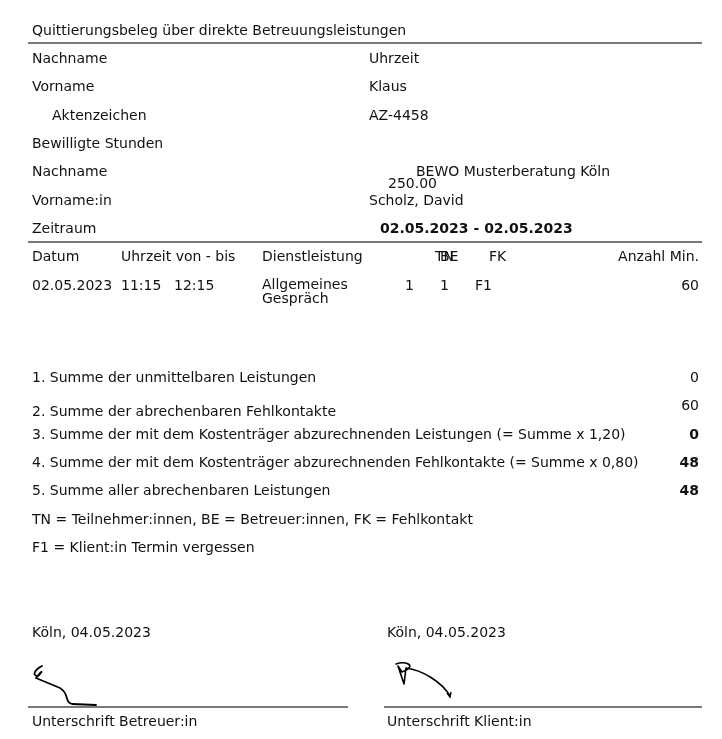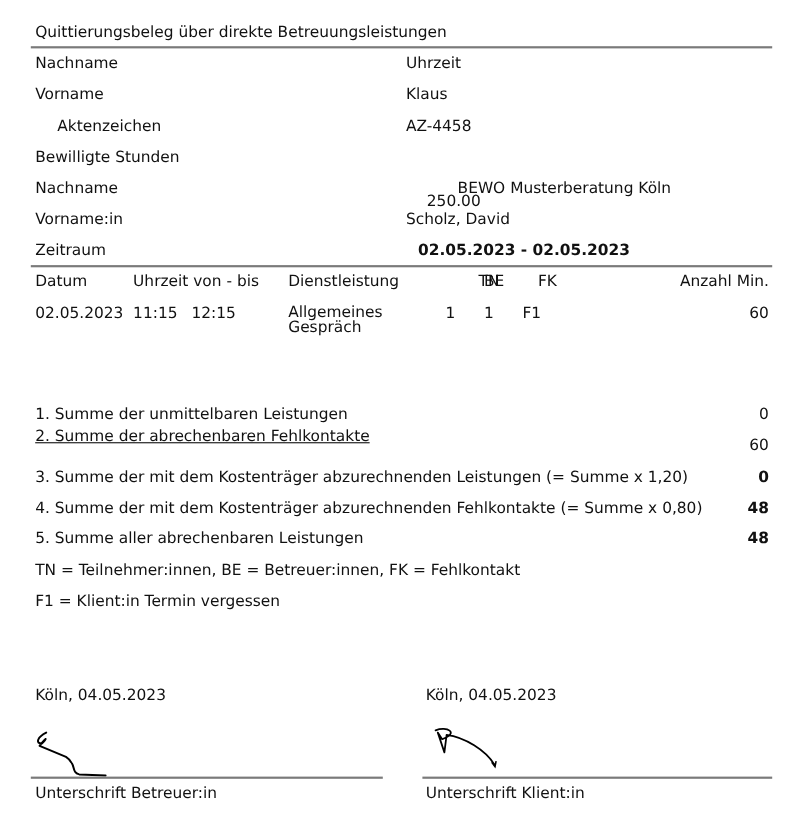--- a/index.html
+++ b/index.html
@@ -61,21 +61,21 @@
     <div class="abs" style="left:440px;top:277px;">1</div>
     <div class="abs" style="left:475px;top:277px;">F1</div>
     <div class="abs right" style="right:23px;top:277px;">60</div>
   </div>
 </div>
 
 <div>
   <div class="abs" style="left:32px;top:369px;">1. Summe der unmittelbaren Leistungen</div>
   <div class="abs right" style="right:23px;top:369px;">0</div>
 
-  <div class="abs" style="left:32px;top:389px;text-decoration:underline;">2. Summe der abrechenbaren Fehlkontakte</div>
+  <div class="abs" style="left:32px;top:403px;">2. Summe der abrechenbaren Fehlkontakte</div>
   <div class="abs right" style="right:23px;top:397px;">60</div>
 
   <div class="abs" style="left:32px;top:426px;">3. Summe der mit dem Kostenträger abzurechnenden Leistungen (= Summe x 1,20)</div>
   <div class="abs right bold" style="right:23px;top:426px;">0</div>
 
   <div class="abs" style="left:32px;top:454px;">4. Summe der mit dem Kostenträger abzurechnenden Fehlkontakte (= Summe x 0,80)</div>
   <div class="abs right bold" style="right:23px;top:454px;">48</div>
 
   <div class="abs" style="left:32px;top:482px;">5. Summe aller abrechenbaren Leistungen</div>
   <div class="abs right bold" style="right:23px;top:482px;">48</div>

